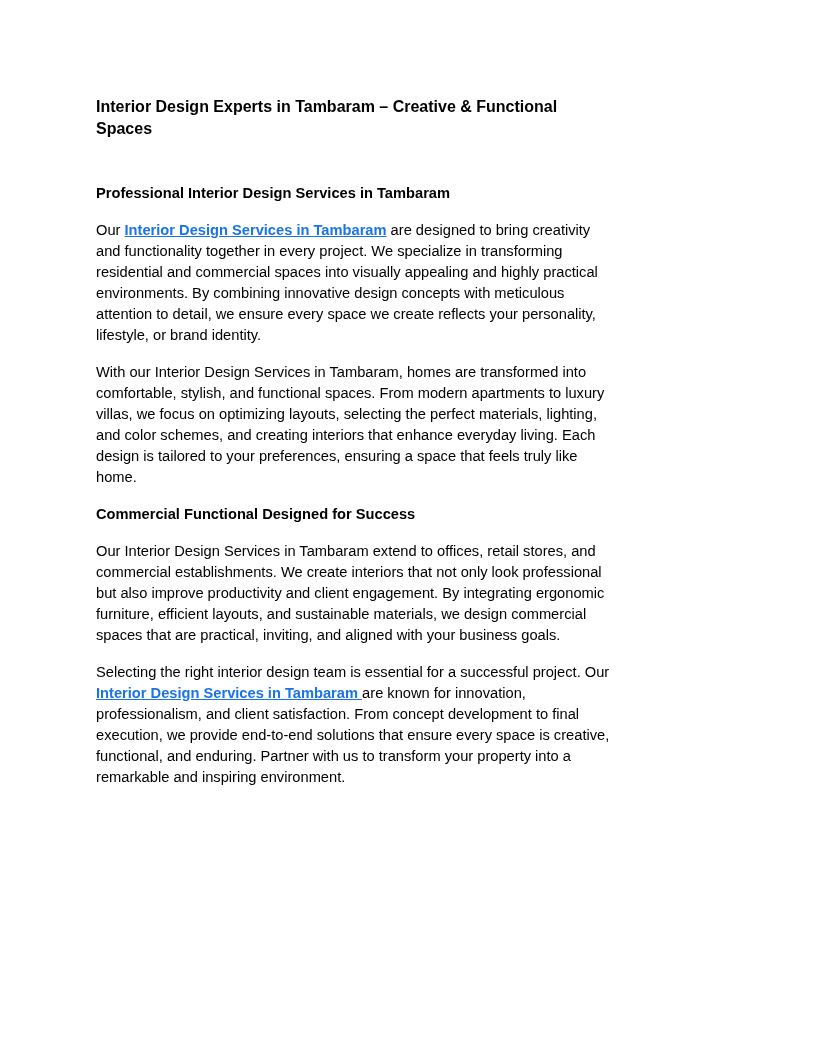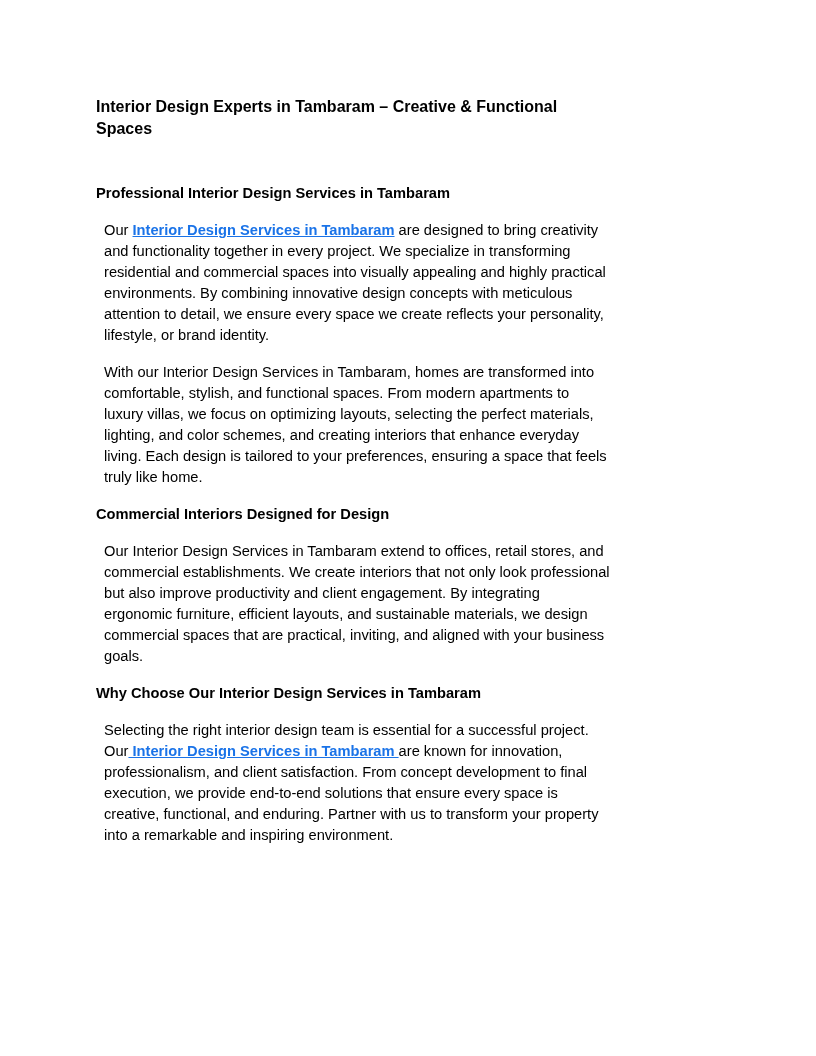--- a/index.html
+++ b/index.html
@@ -27,21 +27,21 @@
   .section-heading {
     font-size: 14.67px;
     line-height: 21px;
     font-weight: bold;
     margin: 16px 0 16px 0;
   }
   .section-paragraph {
     font-size: 14.67px;
     line-height: 21px;
     font-weight: normal;
-    margin: 0 0 16px 8px;
+    margin: 0 0 16px 0;
   }
   .doc-link {
     color: #1a73e8;
     font-weight: bold;
     text-decoration: underline;
     text-decoration-color: #1a73e8;
     cursor: pointer;
   }
 </style>
 </head>
@@ -49,19 +49,18 @@
 
 <div class="page">
 
   <p class="doc-title">Interior Design Experts in Tambaram – Creative &amp; Functional Spaces</p>
 
   <p class="section-heading">Professional Interior Design Services in Tambaram</p>
   <p class="section-paragraph"><span>Our </span><a class="doc-link">Interior Design Services in Tambaram</a><span> are designed to bring creativity and functionality together in every project. We specialize in transforming residential and commercial spaces into visually appealing and highly practical environments. By combining innovative design concepts with meticulous attention to detail, we ensure every space we create reflects your personality, lifestyle, or brand identity.</span></p>
 
   <p class="section-paragraph"><span>With our Interior Design Services in Tambaram, homes are transformed into comfortable, stylish, and functional spaces. From modern apartments to luxury villas, we focus on optimizing layouts, selecting the perfect materials, lighting, and color schemes, and creating interiors that enhance everyday living. Each design is tailored to your preferences, ensuring a space that feels truly like home.</span></p>
 
-  <p class="section-heading">Commercial Interiors Designed for Design</p>
+  <p class="section-heading">Commercial Functional Designed for Success</p>
   <p class="section-paragraph"><span>Our Interior Design Services in Tambaram extend to offices, retail stores, and commercial establishments. We create interiors that not only look professional but also improve productivity and client engagement. By integrating ergonomic furniture, efficient layouts, and sustainable materials, we design commercial spaces that are practical, inviting, and aligned with your business goals.</span></p>
 
-  <p class="section-heading">Why Choose Our Interior Design Services in Tambaram</p>
   <p class="section-paragraph"><span>Selecting the right interior design team is essential for a successful project. Our</span><a class="doc-link"> Interior Design Services in Tambaram </a><span>are known for innovation, professionalism, and client satisfaction. From concept development to final execution, we provide end-to-end solutions that ensure every space is creative, functional, and enduring. Partner with us to transform your property into a remarkable and inspiring environment.</span></p>
 
 </div>
 
 </body></html>

